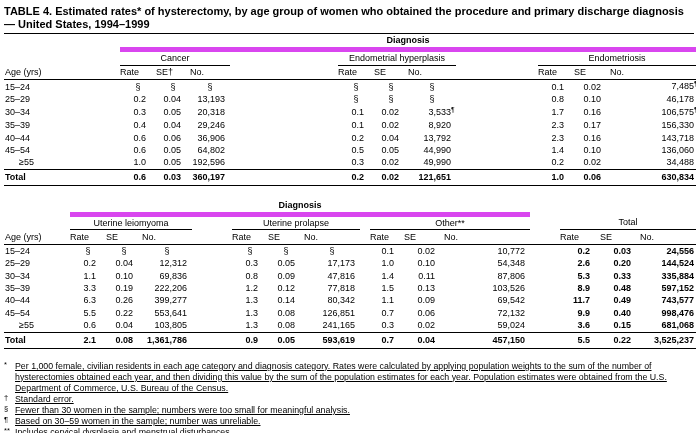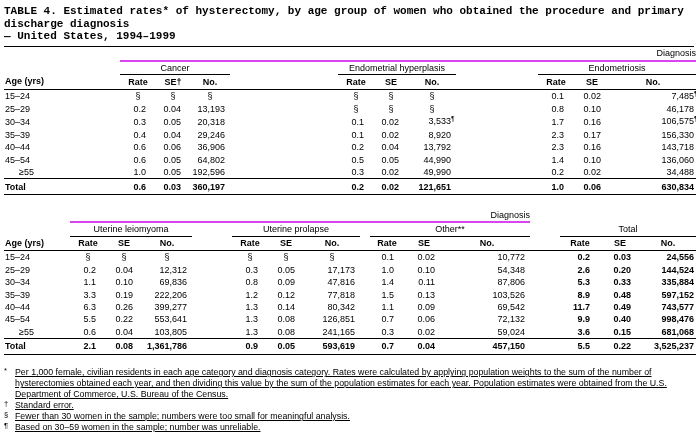--- a/index.html
+++ b/index.html
@@ -1,31 +1,31 @@
 <!DOCTYPE html>
 <html><head>
 <meta charset="utf-8">
 <style>
   html,body{margin:0;padding:0;background:#fff;}
   body{width:696px;height:433px;overflow:hidden;color:#000;
        font-family:"Liberation Sans","DejaVu Sans",sans-serif;}
   .page{padding:5px 2px 0 4px;}
   .title{width:690px;font-weight:bold;font-size:11px;line-height:12.5px;
          padding-bottom:3px;border-bottom:1.5px solid #000;}
-  .title span{display:block;font-family:Liberation Mono, monospace;}
+  .title span{display:block;}
   table{width:692px;border-collapse:collapse;table-layout:fixed;font-size:9px;}
   #t2{margin-top:13px;}
   td,th{padding:0;height:12.4px;line-height:12.4px;white-space:nowrap;
         font-weight:normal;overflow:visible;text-align:left;}
   .rA td{height:13px;}
   .rB td{height:12.5px;}
   .rC td{height:13.5px;border-bottom:1px solid #000;}
-  .hb{font-weight:bold;}
-  .ctr{text-align:center;}
-  .diag{border-bottom:2px solid #d946ef;text-align:right;font-weight:normal;}
+  .hb{font-weight:normal;}
+  .ctr{}
+  .diag{border-bottom:5px solid #d946ef;text-align:center;font-weight:bold;}
   .grp{border-bottom:1px solid #000;text-align:center;font-weight:normal;}
   .age{text-align:left;padding-left:1px;}
   .ind{padding-left:15px;}
   .cr{text-align:right;padding-right:10px;}
   .cs{text-align:right;padding-right:9px;}
   .cn{text-align:right;padding-right:5px;}
   .lastn{padding-right:2px;}
   .sym{text-align:center;padding-right:0;}
   .b{font-weight:bold;}
   .tot td{font-weight:bold;border-top:1px solid #000;border-bottom:1.2px solid #000;height:15px;}

